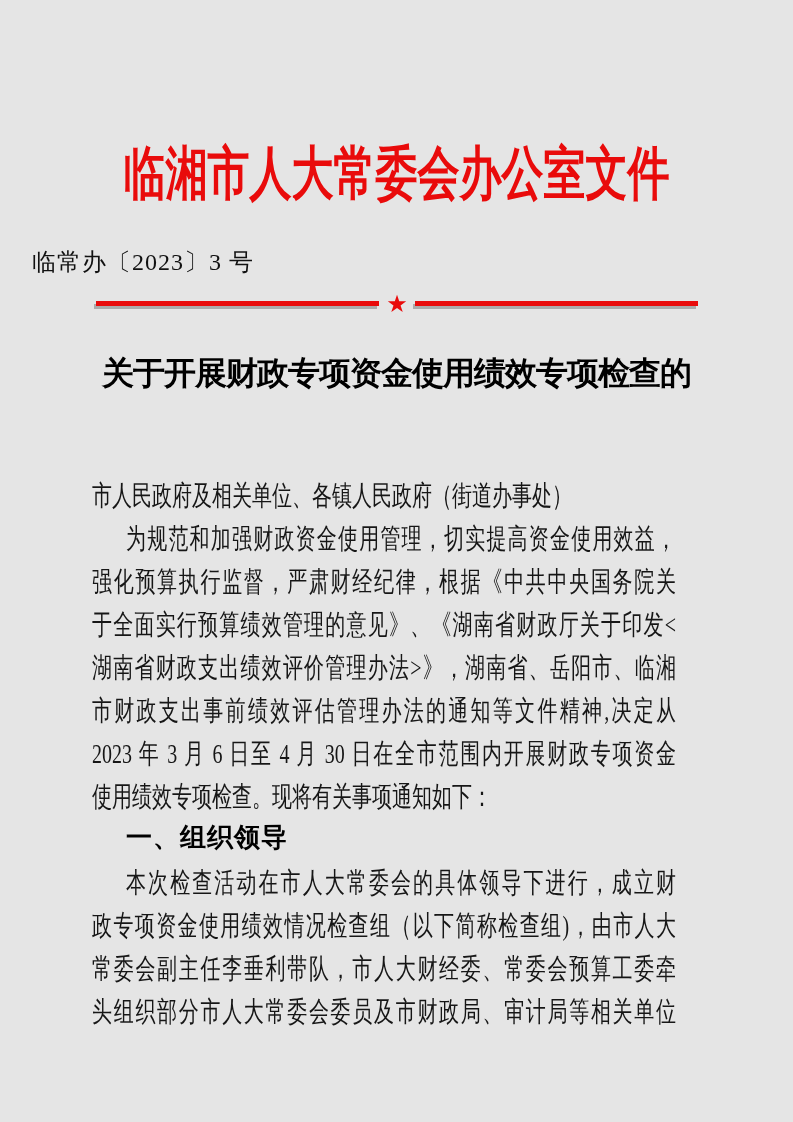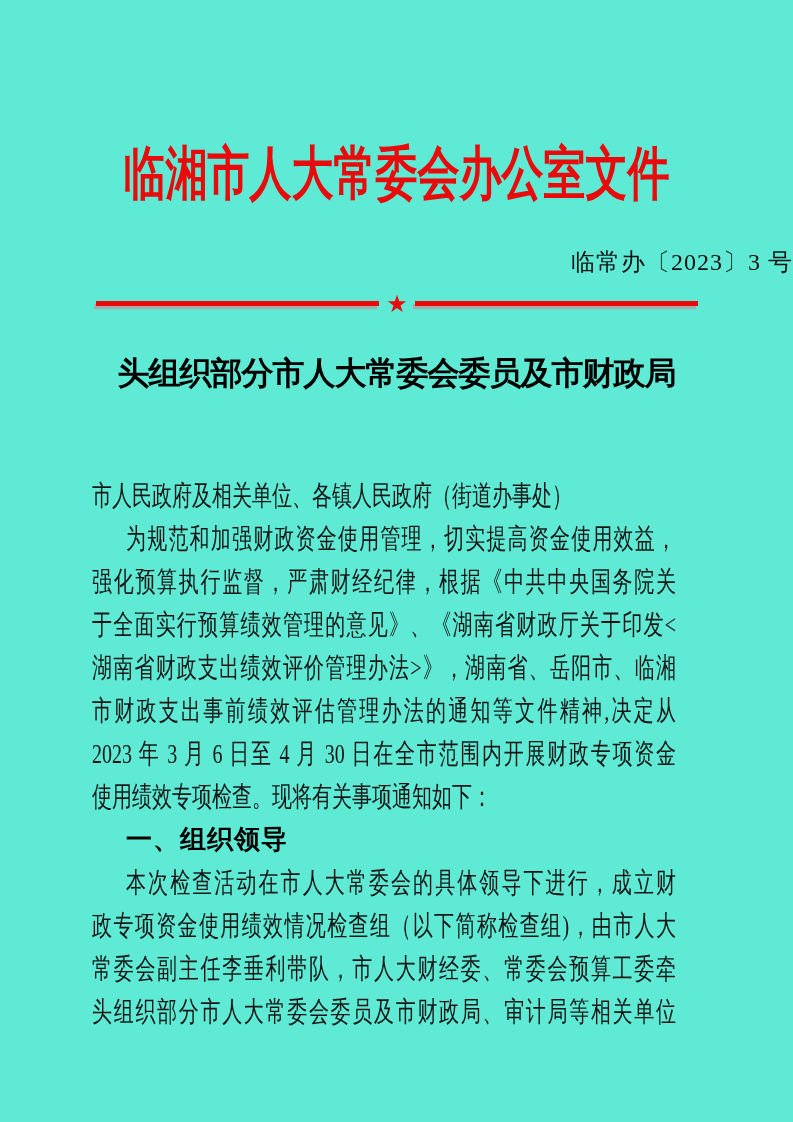--- a/index.html
+++ b/index.html
@@ -1,41 +1,42 @@
 <!DOCTYPE html>
 <html style="--accent_red: #e90b0b; --line_shadow: #ababab; --body_text: #161616;"><head>
 <meta charset="utf-8">
 <style>
   html,body{margin:0;padding:0;background:#ffffff;}
   .page{
     position:relative;
     width:793px;height:1122px;
-    background:#5eead4;
+    background:#e5e5e5;
     overflow:hidden;
     font-family:"Liberation Serif","DejaVu Serif",serif;
     color:#1c1c1c;
   }
   
   .org-title{
     position:absolute;top:141px;left:0;right:0;
     text-align:center;
     font-size:42px;font-weight:bold;
     line-height:66px;
     color:var(--accent_red,#e90b0b);
     transform:scaleY(1.38);
     letter-spacing:0px;
     white-space:nowrap;
   }
   
   .doc-number{
     position:absolute;top:247px;left:0;right:0;
-    text-align:right;
+    text-align:left;
     font-size:24px;line-height:30px;
     color:#111111;
     letter-spacing:1px;
+    padding-left:32px;
   }
   
   .divider{
     position:absolute;top:294px;left:96px;width:602px;height:18px;
     display:flex;align-items:center;
   }
   .dline{
     flex:1;height:5px;
     background:var(--accent_red,#e90b0b);
     box-shadow:-2px 3px 0 var(--line_shadow,#ababab);
@@ -63,21 +64,21 @@
     font-size:20px;
     height:43px;line-height:43px;
     transform:scaleY(1.4);
     color:#161616;
     white-space:normal;
     overflow:visible;
   }
   .just{text-align:justify;text-align-last:justify;}
   .ind{text-indent:34px;}
   .head{
-    font-family:Liberation Sans, sans-serif;
+    font-family:Liberation Mono, monospace;
     font-weight:bold;font-size:26px;
     transform:none;
     letter-spacing:1px;
     color:#000000;
   }
 </style>
 </head>
 <body>
 
 <div class="page">
@@ -86,21 +87,21 @@
 
   <div class="doc-number">临常办〔2023〕3 号</div>
 
   <div class="divider">
     <div class="dline"></div>
     <div class="star">★</div>
     <div class="dline"></div>
   </div>
 
   <div class="doc-title">
-    <div class="t1">头组织部分市人大常委会委员及市财政局</div>
+    <div class="t1">关于开展财政专项资金使用绩效专项检查的</div>
   </div>
 
   <div class="body-col">
     <div class="bl">市人民政府及相关单位、各镇人民政府（街道办事处）</div>
 
     <div class="bl ind just">为规范和加强财政资金使用管理，切实提高资金使用效益，</div>
     <div class="bl just">强化预算执行监督，严肃财经纪律，根据《中共中央国务院关</div>
     <div class="bl just">于全面实行预算绩效管理的意见》、《湖南省财政厅关于印发&lt;</div>
     <div class="bl just">湖南省财政支出绩效评价管理办法&gt;》，湖南省、岳阳市、临湘</div>
     <div class="bl just">市财政支出事前绩效评估管理办法的通知等文件精神,决定从</div>

